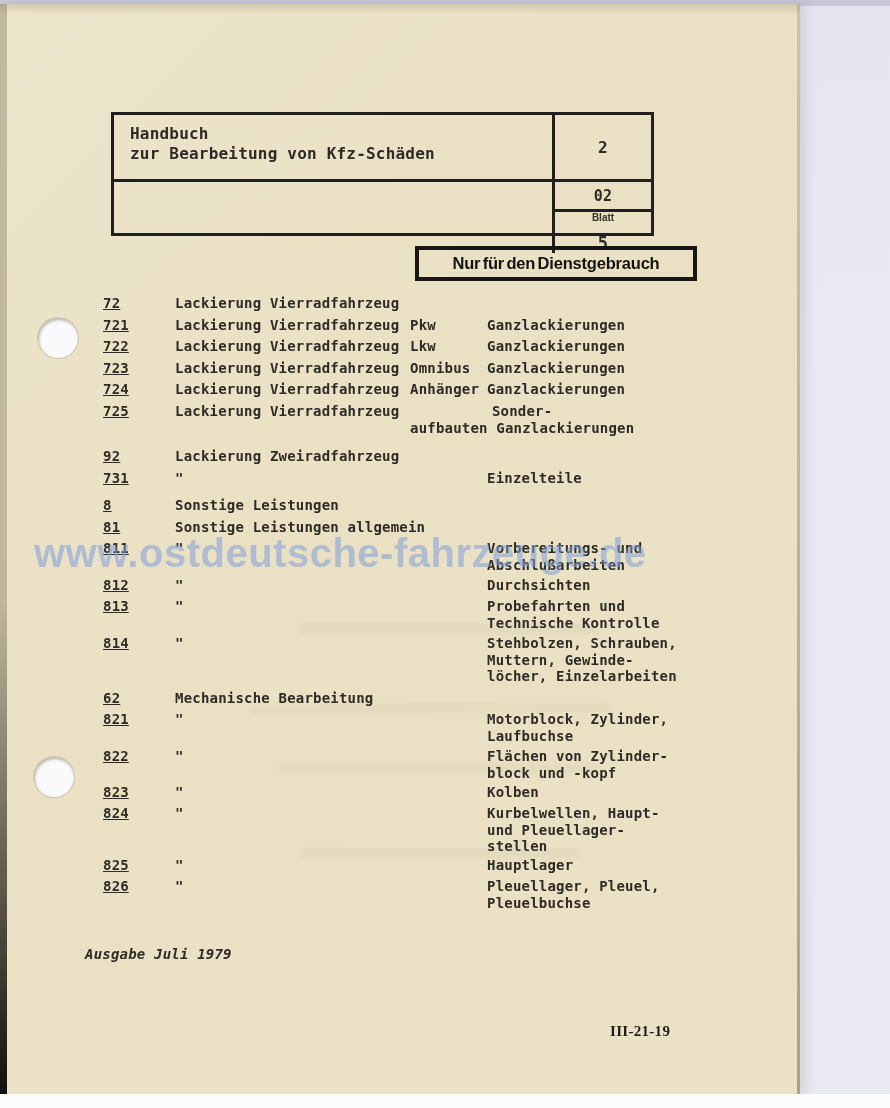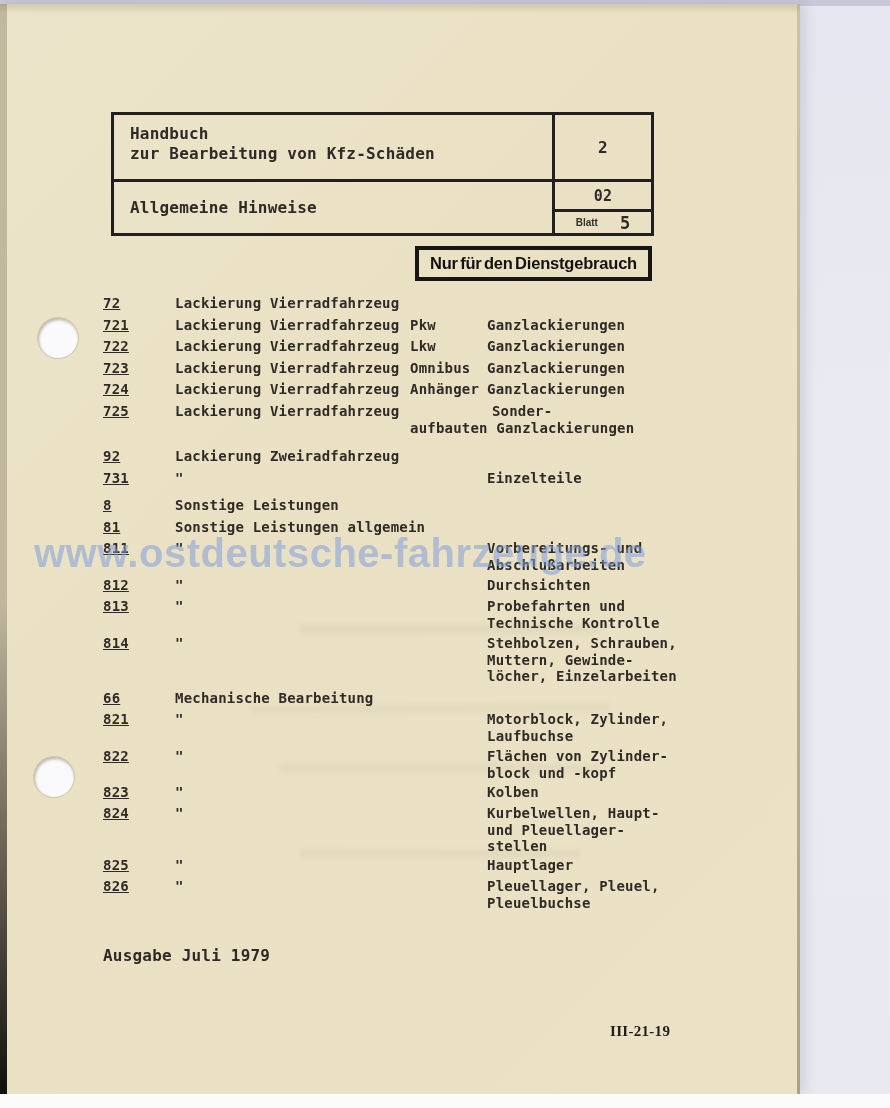--- a/index.html
+++ b/index.html
@@ -47,27 +47,27 @@
     display:grid;grid-template-columns:438px 3px 1fr;grid-template-rows:64px 3px 1fr;
   }
   .hbox .vline{background:#22201c;grid-column:2;grid-row:1/4;}
   .hbox .hline{background:#22201c;grid-column:1/4;grid-row:2;}
   .hb-title{grid-column:1;grid-row:1;padding:9px 0 0 16px;font-size:16px;line-height:20px;white-space:pre-line;}
   .hb-num{grid-column:3;grid-row:1;display:flex;align-items:center;justify-content:center;font-size:16px;}
   .hb-sub{grid-column:1;grid-row:3;display:flex;align-items:center;padding-left:16px;font-size:16px;}
   .hb-right2{grid-column:3;grid-row:3;display:grid;grid-template-rows:27px 3px 1fr;}
   .hb-right2 .hline2{background:#22201c;}
   .hb-code{display:flex;align-items:center;justify-content:center;font-size:15px;border-radius:7px;}
-  .hb-blatt{display:flex;align-items:center;justify-content:center;gap:22px;}
+  .hb-blatt{display:flex;align-items:center;gap:10px;flex-direction:column;}
   .blatt-label{font-family:"Liberation Sans",sans-serif;font-weight:bold;font-size:10px;color:#33302a;}
   .blatt-num{font-size:17px;}
 
   
   .stamp{
-    position:absolute;left:415px;top:242px;width:237px;height:35px;box-sizing:border-box;
+    position:absolute;left:415px;top:242px;width:282px;height:35px;box-sizing:border-box;
     border:4px solid #171614;display:flex;align-items:center;justify-content:center;
     font-family:"Liberation Sans",sans-serif;font-weight:bold;font-size:16.5px;
     letter-spacing:-.2px;word-spacing:-2px;color:#131210;
   }
 
   
   .item-list{position:absolute;left:103px;top:0;width:700px;height:100%;}
   .row{position:absolute;left:0;width:700px;height:0;}
   .cell{position:absolute;top:0;font-size:14px;line-height:16.5px;white-space:pre-line;}
   .c-code{left:0;text-decoration:underline;}
@@ -76,21 +76,21 @@
   .c-val{left:384px;}
 
   
   .watermark{
     position:absolute;left:34px;top:527px;width:800px;
     font-family:"Liberation Sans",sans-serif;font-weight:bold;font-size:40px;
     color:rgba(128,158,218,.55);letter-spacing:.5px;white-space:nowrap;
     pointer-events:none;z-index:5;
   }
 
-  .issue-line{position:absolute;left:103px;top:942px;font-size:16px;}
+  .issue-line{position:absolute;left:85px;top:942px;font-size:14px;font-style:italic;}
   .form-code{
     position:absolute;left:610px;top:1019px;
     font-family:"Liberation Serif","DejaVu Serif",serif;font-weight:bold;
     font-size:15px;color:#1f1d1a;letter-spacing:.3px;
   }
 
   
   .bleed{position:absolute;background:rgba(110,100,80,.055);filter:blur(2px);border-radius:3px;pointer-events:none;}
   .bleed-1{left:300px;top:620px;width:300px;height:10px;}
   .bleed-2{left:250px;top:700px;width:360px;height:9px;transform:rotate(-.4deg);}
@@ -108,21 +108,20 @@
 
   <div class="hole hole-1"></div>
   <div class="hole hole-2"></div>
 
   <div class="hbox">
     <div class="hb-title typed">Handbuch
 zur Bearbeitung von Kfz-Schäden</div>
     <div class="vline"></div>
     <div class="hb-num typed">2</div>
     <div class="hline"></div>
-    <div class="hb-sub typed">Allgemeine Hinweise</div>
     <div class="hb-right2">
       <div class="hb-code typed">02</div>
       <div class="hline2"></div>
       <div class="hb-blatt">
         <span class="blatt-label">Blatt</span>
         <span class="blatt-num typed">5</span>
       </div>
     </div>
   </div>
 
@@ -198,21 +197,21 @@
 Technische Kontrolle</span>
       </div>
       <div class="row" style="top: 631px;">
         <span class="cell typed c-code">814</span>
         <span class="cell typed c-desc">"</span>
         <span class="cell typed c-val">Stehbolzen, Schrauben,
 Muttern, Gewinde-
 löcher, Einzelarbeiten</span>
       </div>
       <div class="row" style="top: 686px;">
-        <span class="cell typed c-code">66</span>
+        <span class="cell typed c-code">62</span>
         <span class="cell typed c-desc">Mechanische Bearbeitung</span>
       </div>
       <div class="row" style="top: 707px;">
         <span class="cell typed c-code">821</span>
         <span class="cell typed c-desc">"</span>
         <span class="cell typed c-val">Motorblock, Zylinder,
 Laufbuchse</span>
       </div>
       <div class="row" style="top: 744px;">
         <span class="cell typed c-code">822</span>

